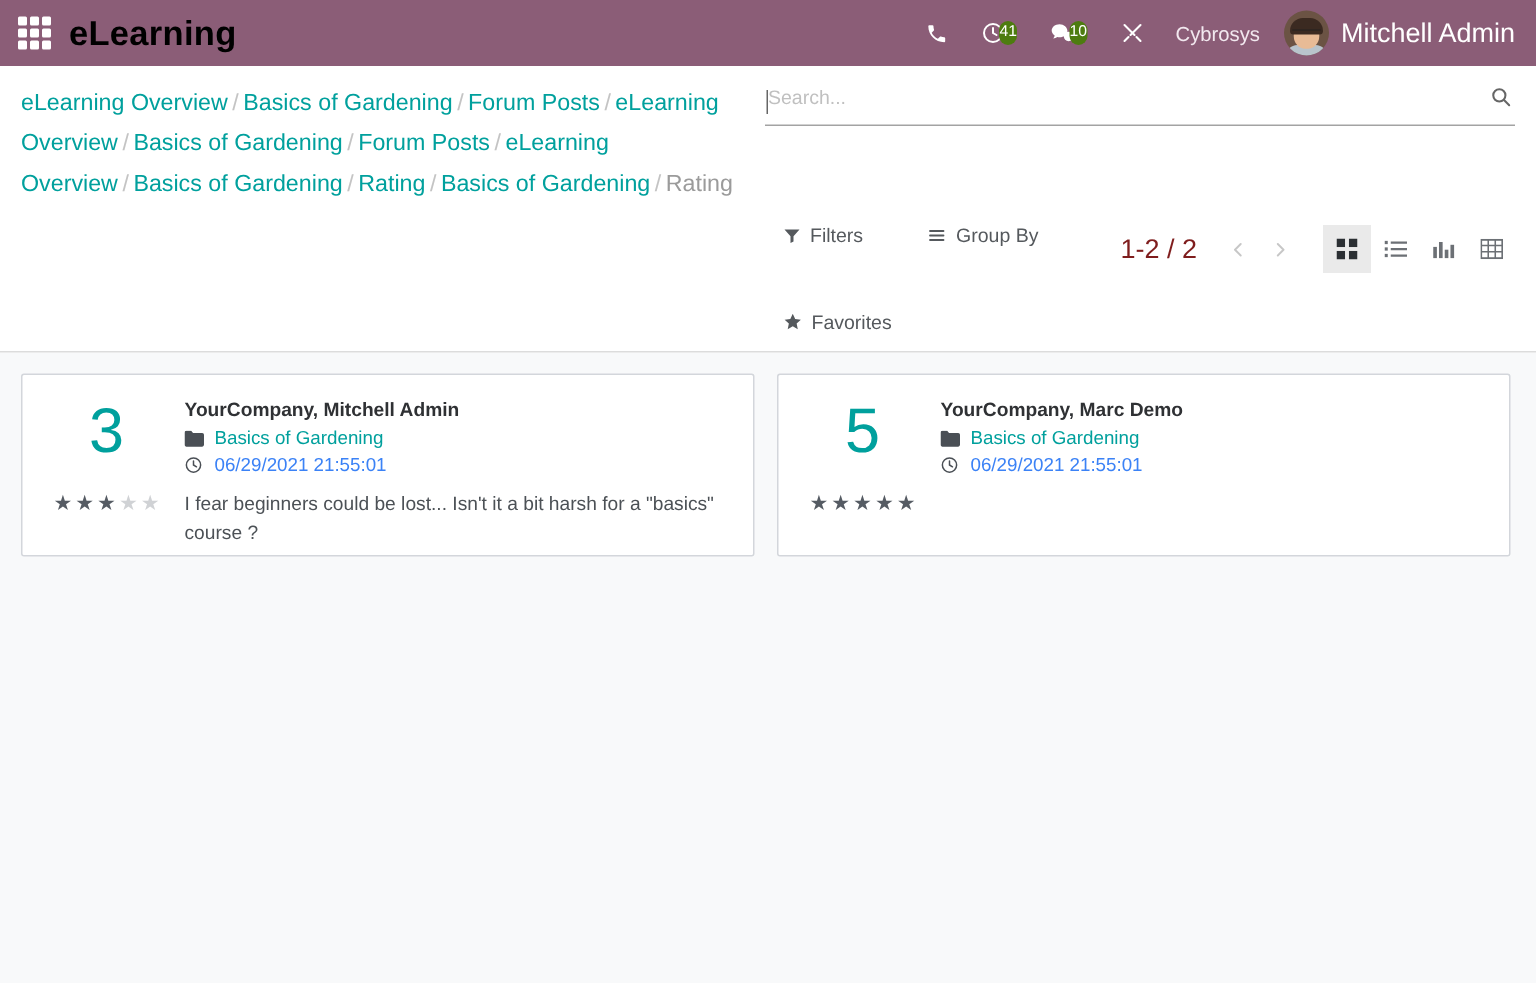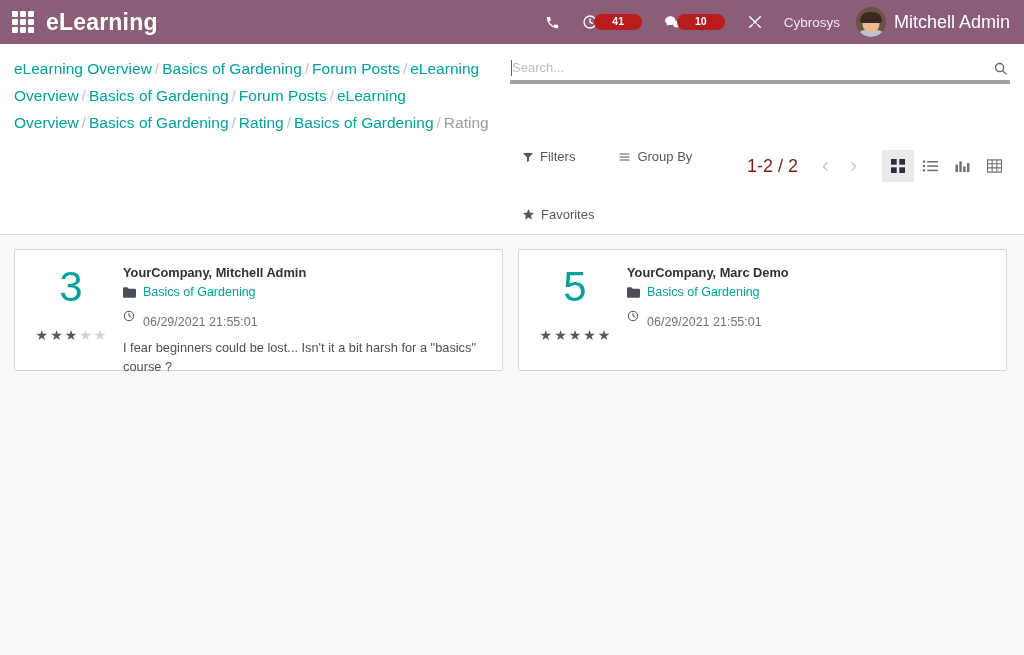--- a/index.html
+++ b/index.html
@@ -29,21 +29,21 @@
   .apps-grid {
     display: grid;
     grid-template-columns: repeat(3, 6px);
     grid-template-rows: repeat(3, 6px);
     gap: 2px;
   }
   .apps-grid i { display: block; width: 6px; height: 6px; background: #fff; border-radius: 1px; }
   .brand {
     font-size: 23px;
     font-weight: bold;
-    color: #ffffff;
+    color: #000000;
     letter-spacing: 0.2px;
     margin-right: 38px;
     white-space: nowrap;
   }
   .menu-items { display: flex; align-items: center; gap: 27px; }
   .menu-item {
     font-size: 13.5px;
     color: #f2e8ef;
     cursor: pointer;
     white-space: nowrap;
@@ -55,26 +55,26 @@
     gap: 0px;
   }
   .nav-icon {
     display: flex; align-items: center; justify-content: center;
     cursor: pointer;
     position: relative;
     padding: 0 11px;
     height: 44px;
   }
   .badge {
-    background: #b91c1c;
+    background: #4d7c0f;
     color: #fff;
     font-size: 10.5px;
-    font-weight: bold;
+    font-weight: normal;
     border-radius: 9px;
-    padding: 1px 18px 2px;
+    padding: 1px 0 2px;
     margin-left: -4px;
     line-height: 13px;
   }
   .company-name {
     font-size: 13.5px;
     color: #f2e8ef;
     padding: 0 10px;
     cursor: pointer;
     white-space: nowrap;
   }
@@ -136,23 +136,23 @@
     padding-top: 2px;
   }
   .bc-link { color: #00A09D; cursor: pointer; }
   .bc-sep { color: #c4c4c4; margin: 0 3px; }
   .bc-active { color: #9b9b9b; }
 
   .search-wrap {
     width: 500px;
     flex: none;
     margin-left: auto;
-    border-bottom: 4px solid #a3a3a3;
-    display: flex;
-    align-items: center;
+    border-bottom: 1px solid #a3a3a3;
+    display: flex;
+    align-items: flex-start;
     height: 27px;
     margin-top: 4px;
     position: relative;
   }
   .search-input {
     border: none;
     outline: none;
     flex: 1;
     font-size: 13px;
     font-family: "Liberation Sans", sans-serif;
@@ -267,21 +267,21 @@
   }
   .card-meta {
     display: flex;
     align-items: center;
     gap: 7px;
     margin-bottom: 4px;
     font-size: 12.5px;
   }
   .card-meta .ico { color: #4a4f55; display: flex; flex: none; width: 13px; }
   .course-link { color: #00A09D; cursor: pointer; }
-  .date-text { color: #737373; margin-top: 12px; }
+  .date-text { color: #3b82f6; }
   .card-body {
     font-size: 12.8px;
     color: #4c5156;
     line-height: 19px;
     margin-top: 9px;
   }
 </style>
 </head>
 <body>
 

